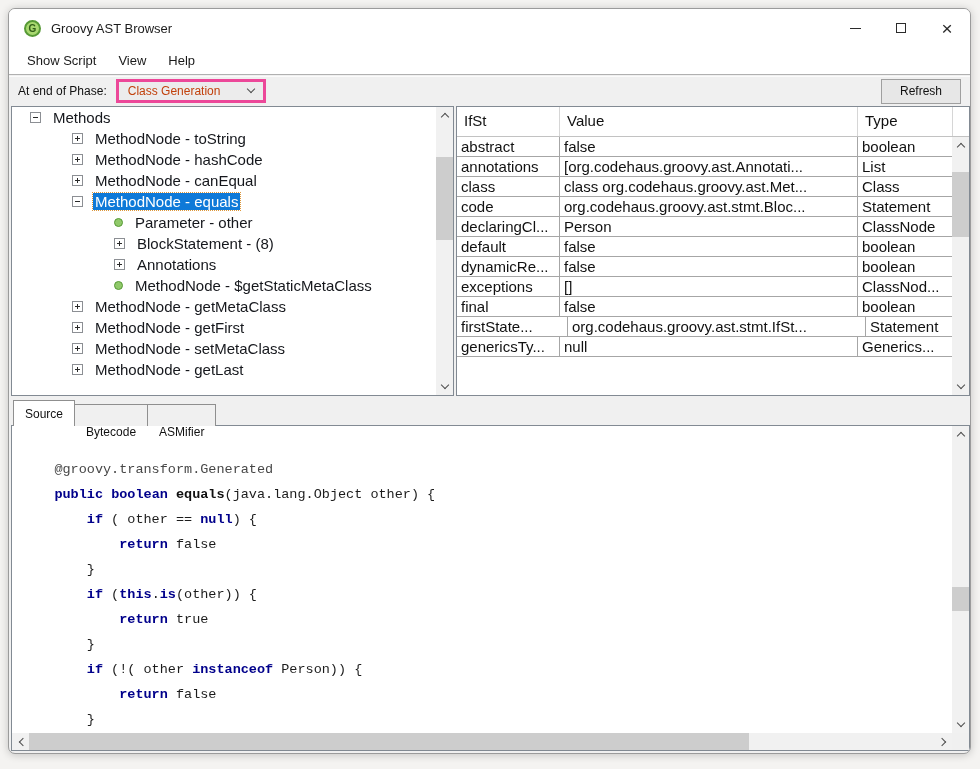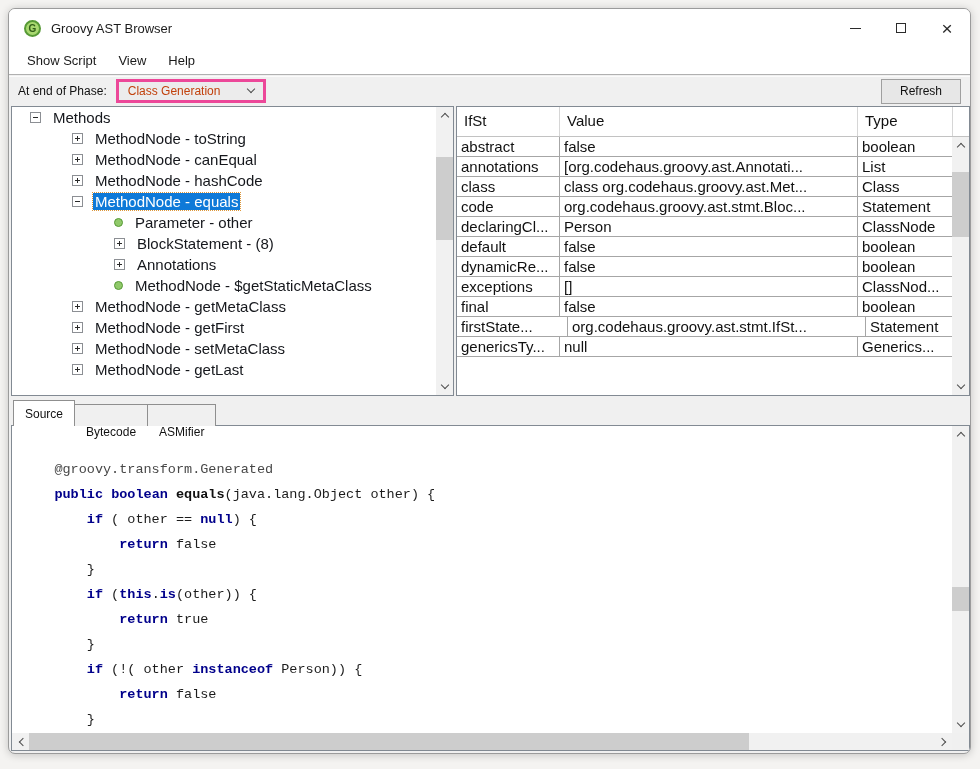--- a/index.html
+++ b/index.html
@@ -135,25 +135,25 @@
         <div class="tree-row" style="padding-left: 18px;">
           <span class="expander"></span>
           <span class="tree-label">Methods</span>
         </div>
         <div class="tree-row" style="padding-left: 60px;">
           <span class="expander plus"></span>
           <span class="tree-label">MethodNode - toString</span>
         </div>
         <div class="tree-row" style="padding-left: 60px;">
           <span class="expander plus"></span>
+          <span class="tree-label">MethodNode - hashCode</span>
+        </div>
+        <div class="tree-row" style="padding-left: 60px;">
+          <span class="expander plus"></span>
           <span class="tree-label">MethodNode - canEqual</span>
-        </div>
-        <div class="tree-row" style="padding-left: 60px;">
-          <span class="expander plus"></span>
-          <span class="tree-label">MethodNode - hashCode</span>
         </div>
         <div class="tree-row" style="padding-left: 60px;">
           <span class="expander"></span>
           <span class="tree-label sel">MethodNode - equals</span>
         </div>
         <div class="tree-row" style="padding-left: 102px;">
           <span class="leafdot"></span>
           <span class="tree-label">Parameter - other</span>
         </div>
         <div class="tree-row" style="padding-left: 102px;">

